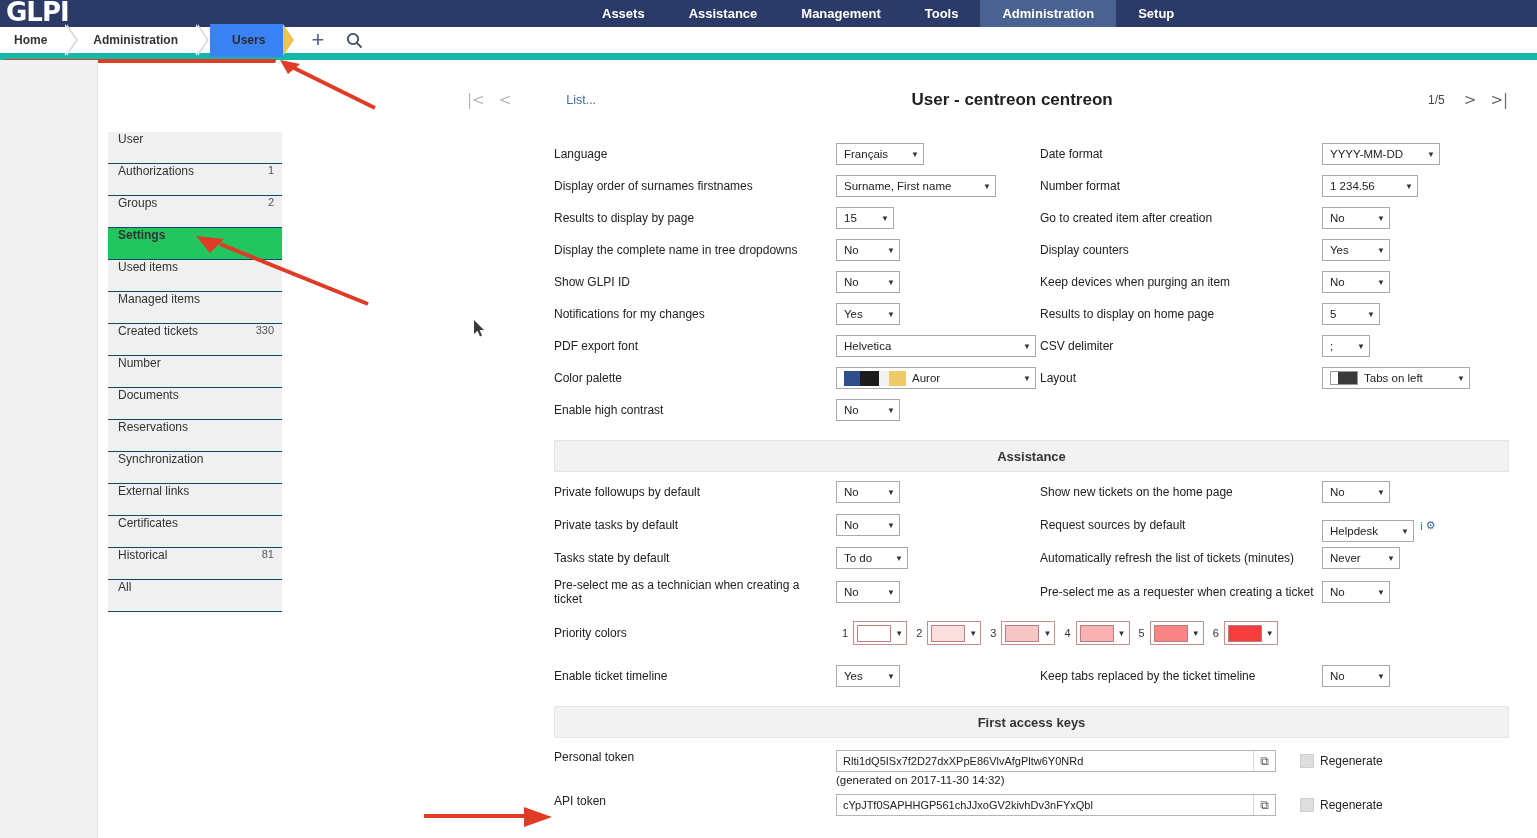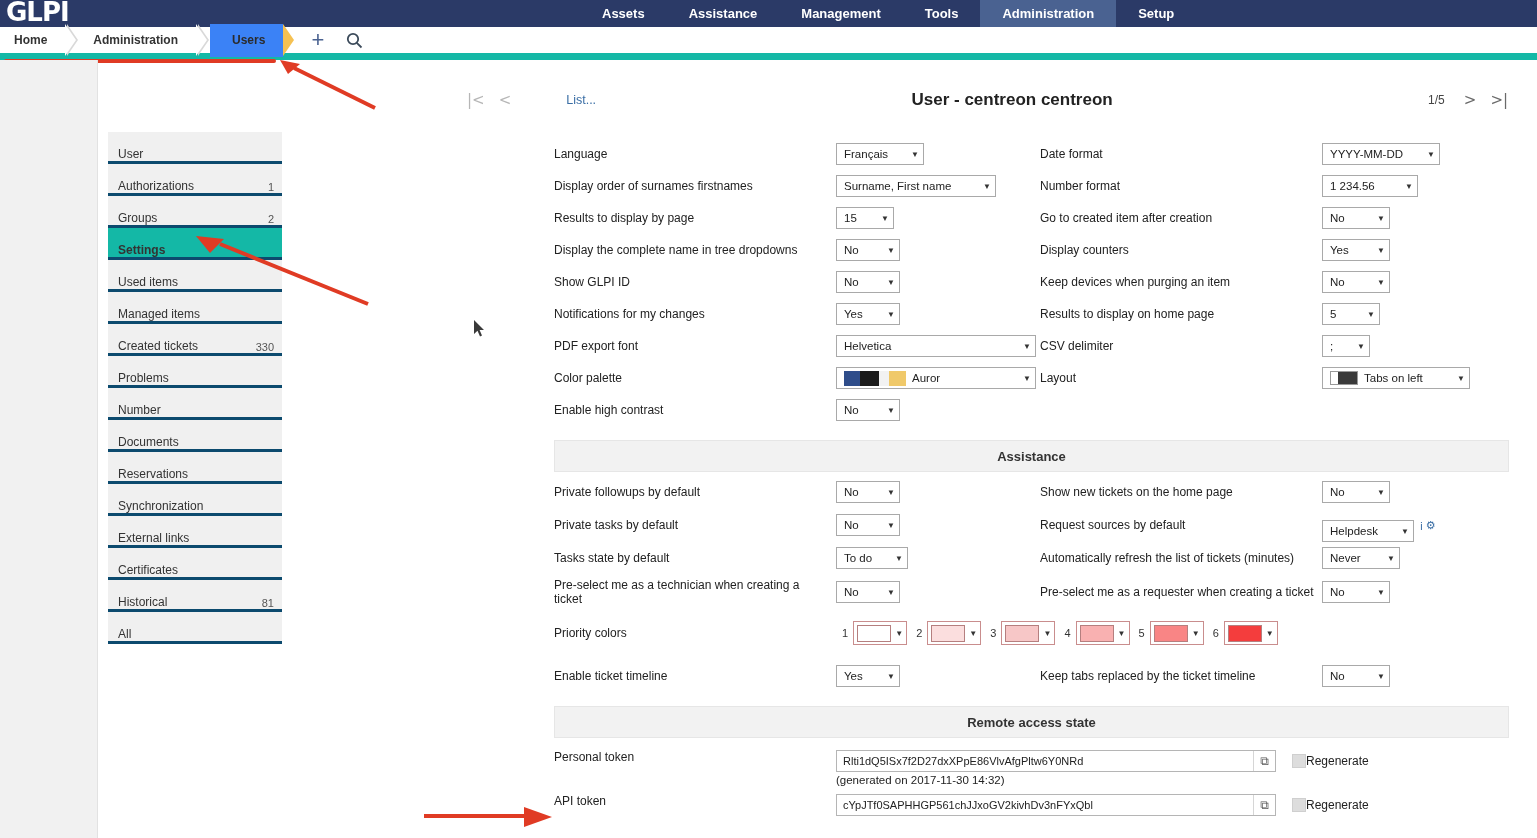--- a/index.html
+++ b/index.html
@@ -69,25 +69,25 @@
   .leftpanel {
     position: absolute; left: 0; top: 60px; width: 98px; height: 778px;
     background: #f1f1f1; border-right: 1px solid #e2e2e2;
   }
 
   
   .tabs {
     position: absolute; left: 108px; top: 132px; width: 174px;
   }
   .tab {
-    height: 32px; background: #f0f0f0; border-bottom: 3px solid #0c4a6e;
-    display: flex; align-items: flex-end; padding: 0 10px;
+    height: 32px; background: #f0f0f0; border-bottom: 1px solid #0c4a6e;
+    display: flex; align-items: flex-start; padding: 0 10px;
     font-size: 12px; color: #333; position: relative;
   }
-  .tab.selected { background: #14b8a6; font-weight: bold; }
+  .tab.selected { background: #22c55e; font-weight: bold; }
   .tab .badge {
     position: absolute; right: 8px; font-size: 11px; color: #555;
   }
 
   
   .pagehead {
     position: absolute; left: 300px; top: 78px; width: 1215px; height: 44px;
     display: flex; align-items: center;
   }
   .pager-ic {
@@ -152,21 +152,21 @@
     width: 440px; height: 22px; border: 1px solid #b5b5b5; background: #fff;
     display: flex; align-items: center; justify-content: space-between;
     padding: 0 0 0 6px; font-size: 11px; color: #222;
   }
   .copybtn {
     width: 22px; height: 20px; border-left: 1px solid #d6d6d6;
     display: flex; align-items: center; justify-content: center;
     color: #555; font-size: 12px; cursor: pointer;
   }
   .genon { font-size: 11.5px; color: #222; margin-top: 2px; }
-  .regen { display: flex; align-items: center; gap: 0; margin-left: 16px; }
+  .regen { display: flex; align-items: center; gap: 6px; margin-left: 24px; }
   .chk { width: 14px; height: 14px; background: #ddd; border: 1px solid #cfcfcf; }
   .info-ic { font-size: 11px; color: #3a6ea5; margin-left: 6px; }
   .gear-ic { font-size: 11px; color: #3a6ea5; margin-left: 3px; }
 
   
   .cursor { position: absolute; left: 474px; top: 320px; width: 12px; height: 18px; }
 
   
   .annot { position: absolute; pointer-events: none; }
 </style>
@@ -239,24 +239,20 @@
     </div>
     <div class="tab">
       <span>Managed items</span>
       <span class="badge"></span>
     </div>
     <div class="tab">
       <span>Created tickets</span>
       <span class="badge">330</span>
     </div>
     <div class="tab">
-      <span>Problems</span>
-      <span class="badge"></span>
-    </div>
-    <div class="tab">
       <span>Number</span>
       <span class="badge"></span>
     </div>
     <div class="tab">
       <span>Documents</span>
       <span class="badge"></span>
     </div>
     <div class="tab">
       <span>Reservations</span>
       <span class="badge"></span>
@@ -571,21 +567,21 @@
       </div>
       <div class="cellL2">Keep tabs replaced by the ticket timeline</div>
       <div class="cellF2">
         <div class="sel w68">
           <span>No</span>
           <span class="car">▼</span>
         </div>
       </div>
     </div>
 
-    <div class="sectionhead" style="margin-top:10px;">Remote access state</div>
+    <div class="sectionhead" style="margin-top:10px;">First access keys</div>
 
     <div class="row" style="min-height:42px;align-items:flex-start;padding-top:8px;">
       <div class="cellL">Personal token</div>
       <div style="flex:1;">
         <div class="tokenrow">
           <div class="tokenfield">
             <span>Rlti1dQ5ISx7f2D27dxXPpE86VlvAfgPltw6Y0NRd</span>
             <span class="copybtn">⧉</span>
           </div>
           <div class="regen">

